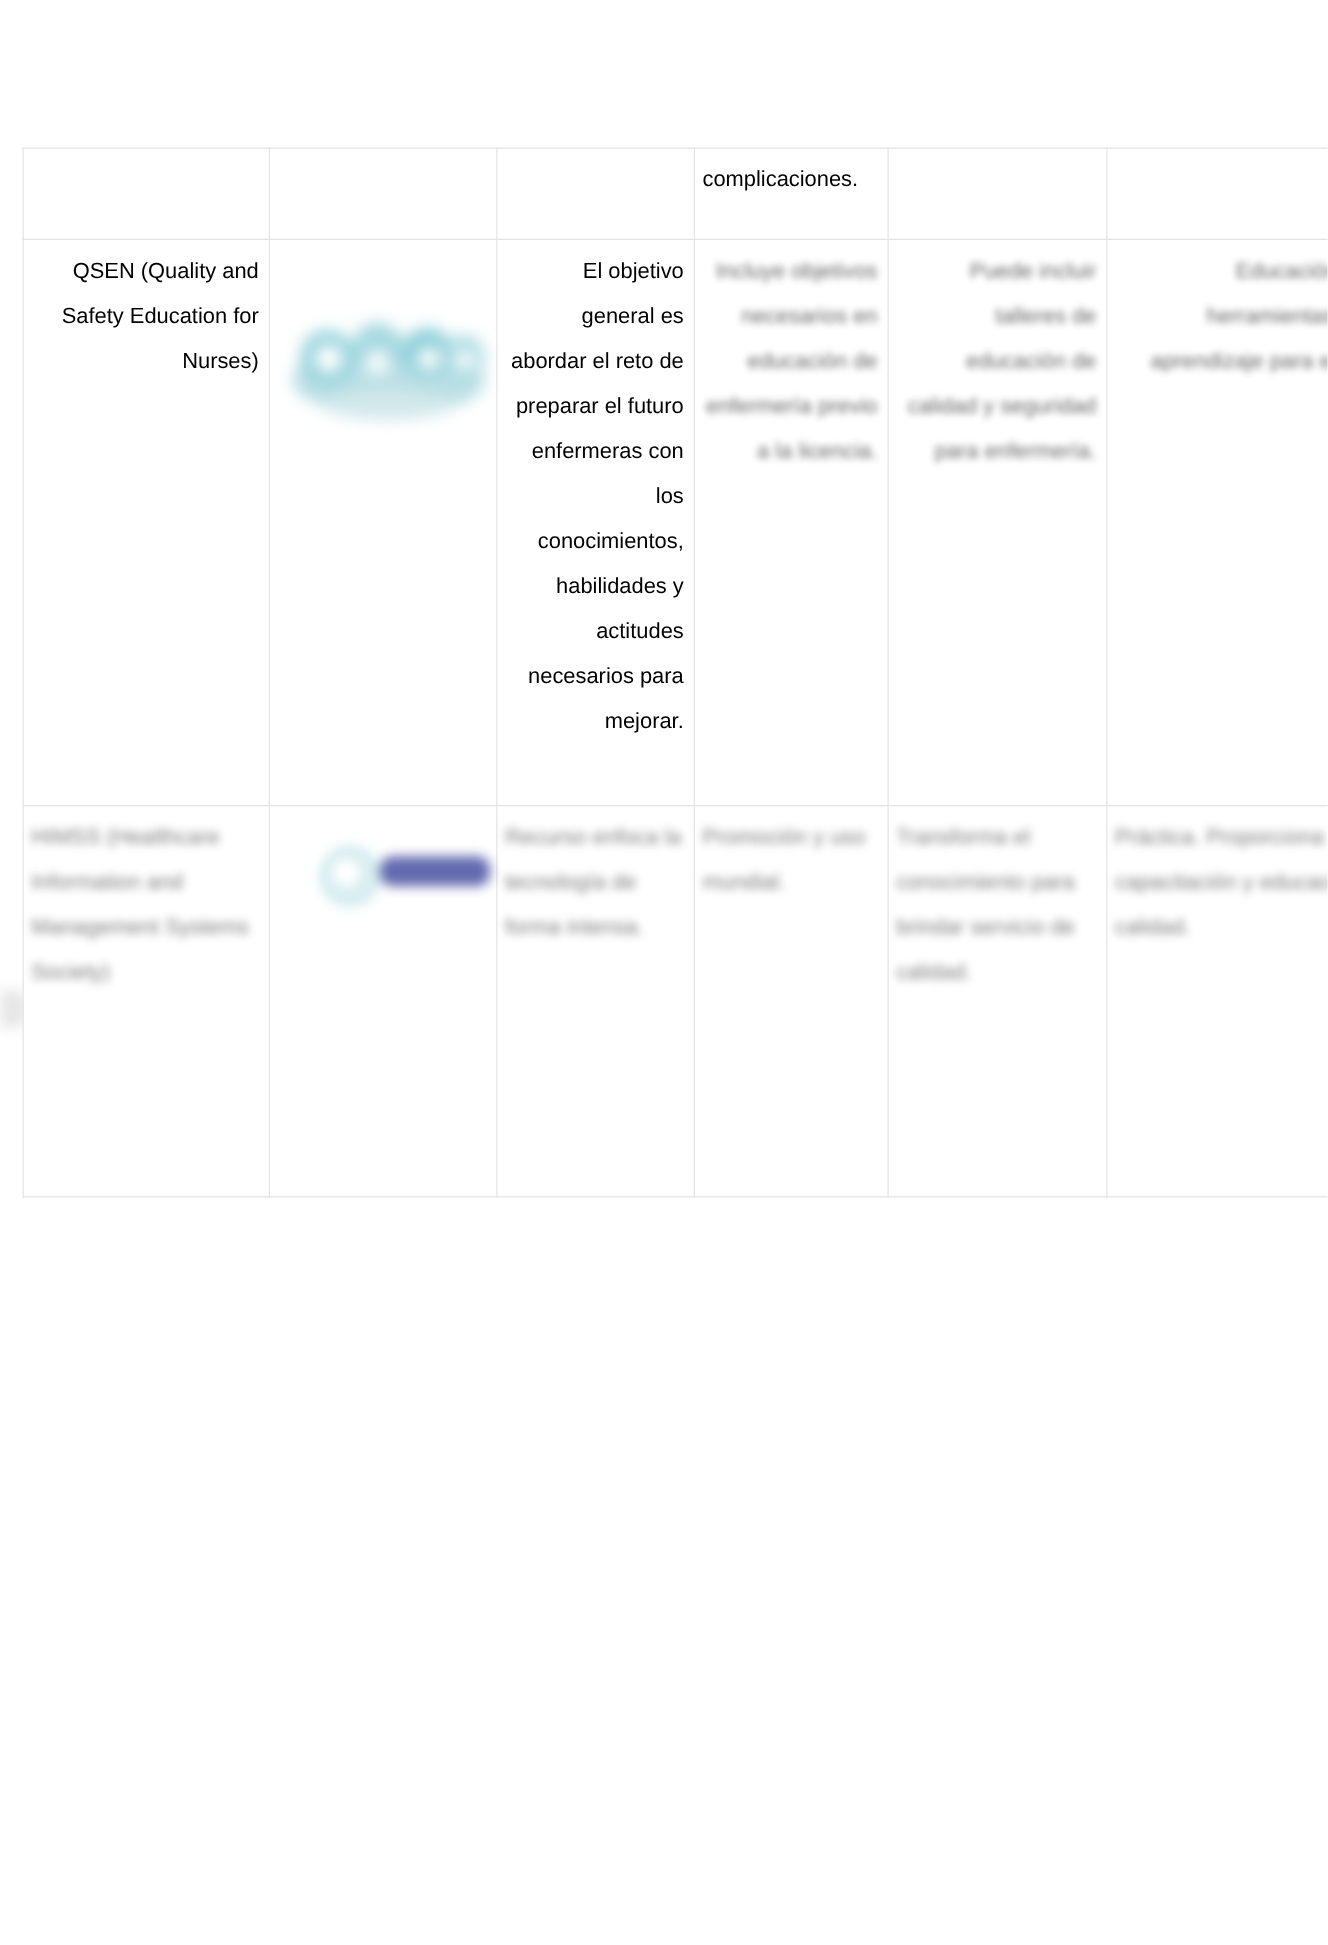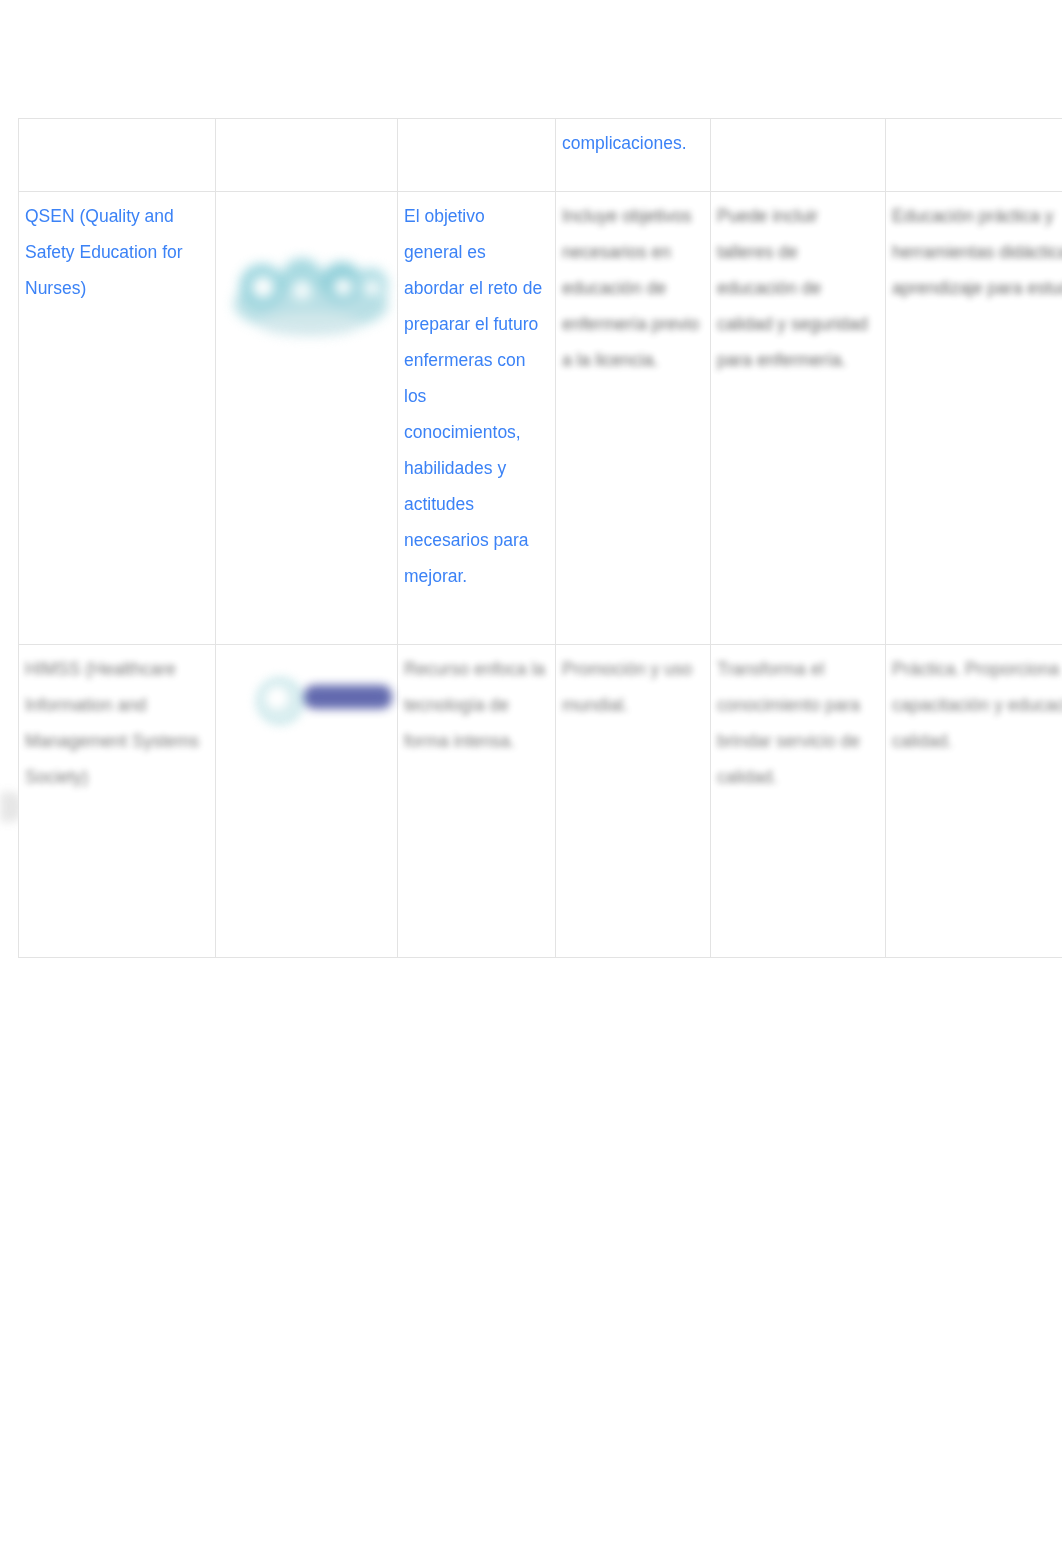--- a/index.html
+++ b/index.html
@@ -45,42 +45,42 @@
   .c2 { width: 182px; }
   .c3 { width: 158px; }
   .c4 { width: 155px; }
   .c5 { width: 175px; }
   .c6 { width: 273px; }
 
   
   .celltext {
     font-size: 17.5px;
     line-height: 36px;
-    color: #3b82f6;
+    color: #000000;
     white-space: pre-wrap;
     word-break: break-word;
   }
 
   
   .blurred {
     filter: blur(3.1px);
     color: #3a3a3a;
     opacity: 0.78;
     user-select: none;
   }
   .blurred-soft {
     filter: blur(3.4px);
     color: #444444;
     opacity: 0.7;
     user-select: none;
   }
 
   
   .row-partial td { height: 60px; }
-  .row-qsen  td { height: 440px; }
+  .row-qsen  td { height: 440px; text-align: right; }
   .row-himss td { height: 300px; }
 
   
   .logo-wrap {
     position: relative;
     width: 100%;
     height: 110px;
   }
 
   

